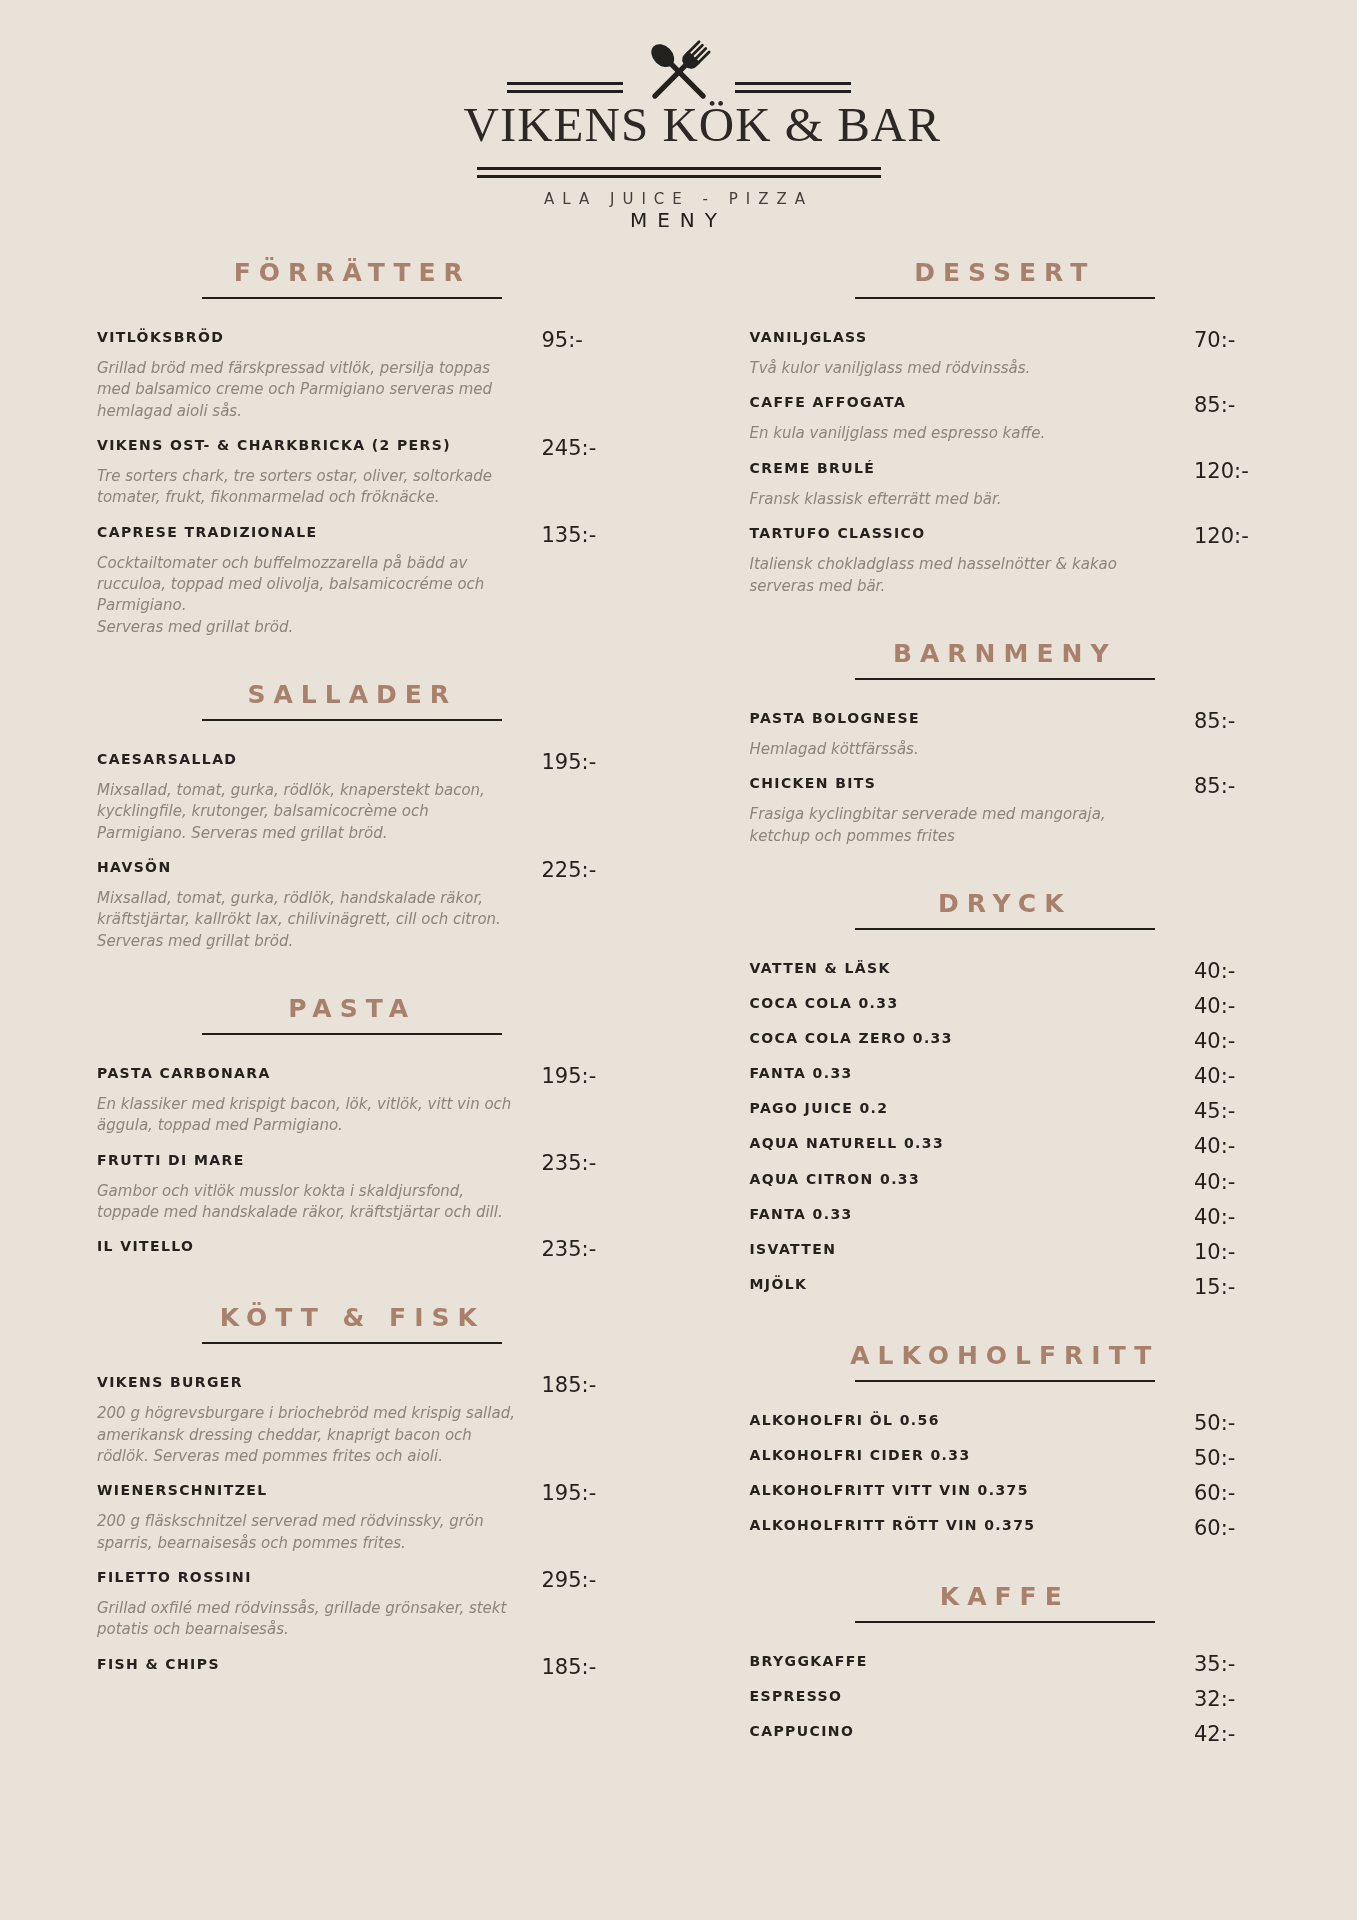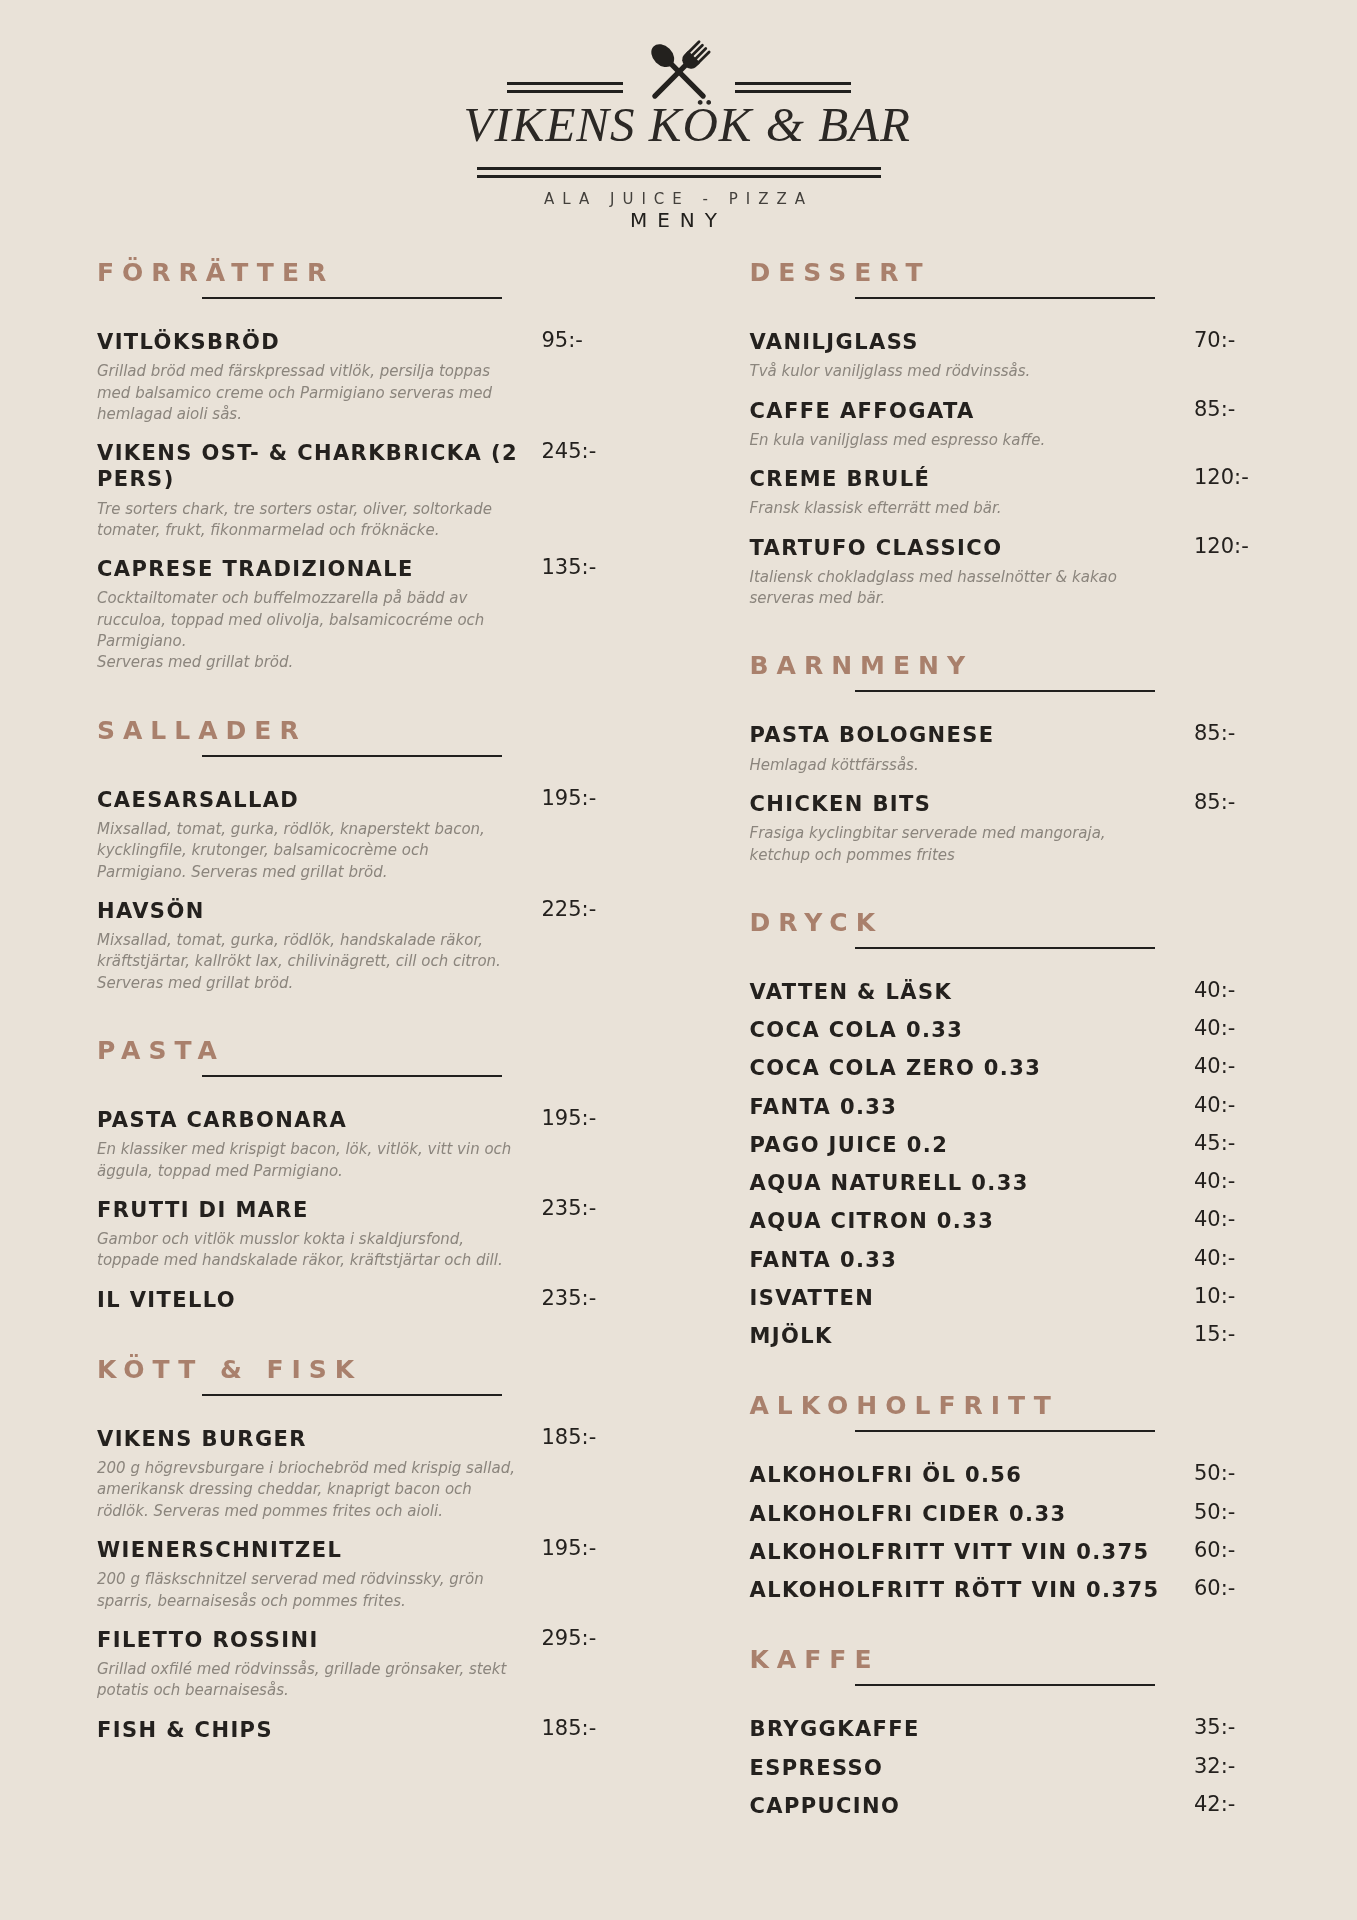--- a/index.html
+++ b/index.html
@@ -12,41 +12,41 @@
   
   .header{padding-top:30px;text-align:center;}
   .logo{width:430px;margin:0 auto;position:relative;}
   .logo-row{display:flex;align-items:center;justify-content:center;gap:10px;height:96px;margin-bottom:-30px;}
   .dline{box-sizing:border-box;height:11px;border-top:3px solid var(--rule,#23211e);border-bottom:3px solid var(--rule,#23211e);}
   .dline.side{width:116px;margin-top:18px;}
   .cutlery{width:92px;height:96px;flex:0 0 auto;}
   .logo-title{
     position:relative;z-index:2;
     font-family:"Liberation Serif","DejaVu Serif",serif;
-    font-size:49px;letter-spacing:1px;color:#2b2825;white-space:nowrap;font-style:italic;
+    font-size:49px;letter-spacing:1px;color:#2b2825;white-space:nowrap;
   }
   .dline.full{width:404px;margin:14px auto 12px;}
   .logo-subtitle{font-size:15px;letter-spacing:8px;color:#43403c;font-weight:500;}
   .meny{text-align:center;font-size:20px;letter-spacing:10px;color:#22201d;font-weight:500;}
   
   .columns{
     display:grid;grid-template-columns:1fr 1fr;column-gap:142px;
     padding:26px 97px 0;align-items:start;
   }
   .menu-section{margin-bottom:42px;}
   .section-title{
-    margin:0 0 10px;text-align:left;
+    margin:0 0 10px;text-align:center;
     font-size:25px;font-weight:600;letter-spacing:8px;
     color:var(--accent,#a9806c);
   }
   .section-rule{width:300px;border-top:2.5px solid var(--rule,#21201e);margin:0 auto 30px;}
   .menu-item{display:grid;grid-template-columns:1fr 66px;margin-bottom:15px;}
   .item-name{
     grid-column:1;grid-row:1;
-    font-weight:bold;font-size:21px;letter-spacing:1.4px;color:#24211e;
+    font-weight:bold;font-size:14px;letter-spacing:1.4px;color:#24211e;
     line-height:1.25;
   }
   .item-desc{
     grid-column:1;margin-top:6px;padding-right:26px;
     font-style:italic;font-size:15px;line-height:1.42;color:var(--muted,#8b857d);
     white-space:pre-line;
   }
   .item-desc:empty{display:none;margin:0;}
   .item-price{grid-column:2;grid-row:1;font-size:21px;color:#24211e;line-height:1.1;}
   .menu-item.no-desc{margin-bottom:12px;}

